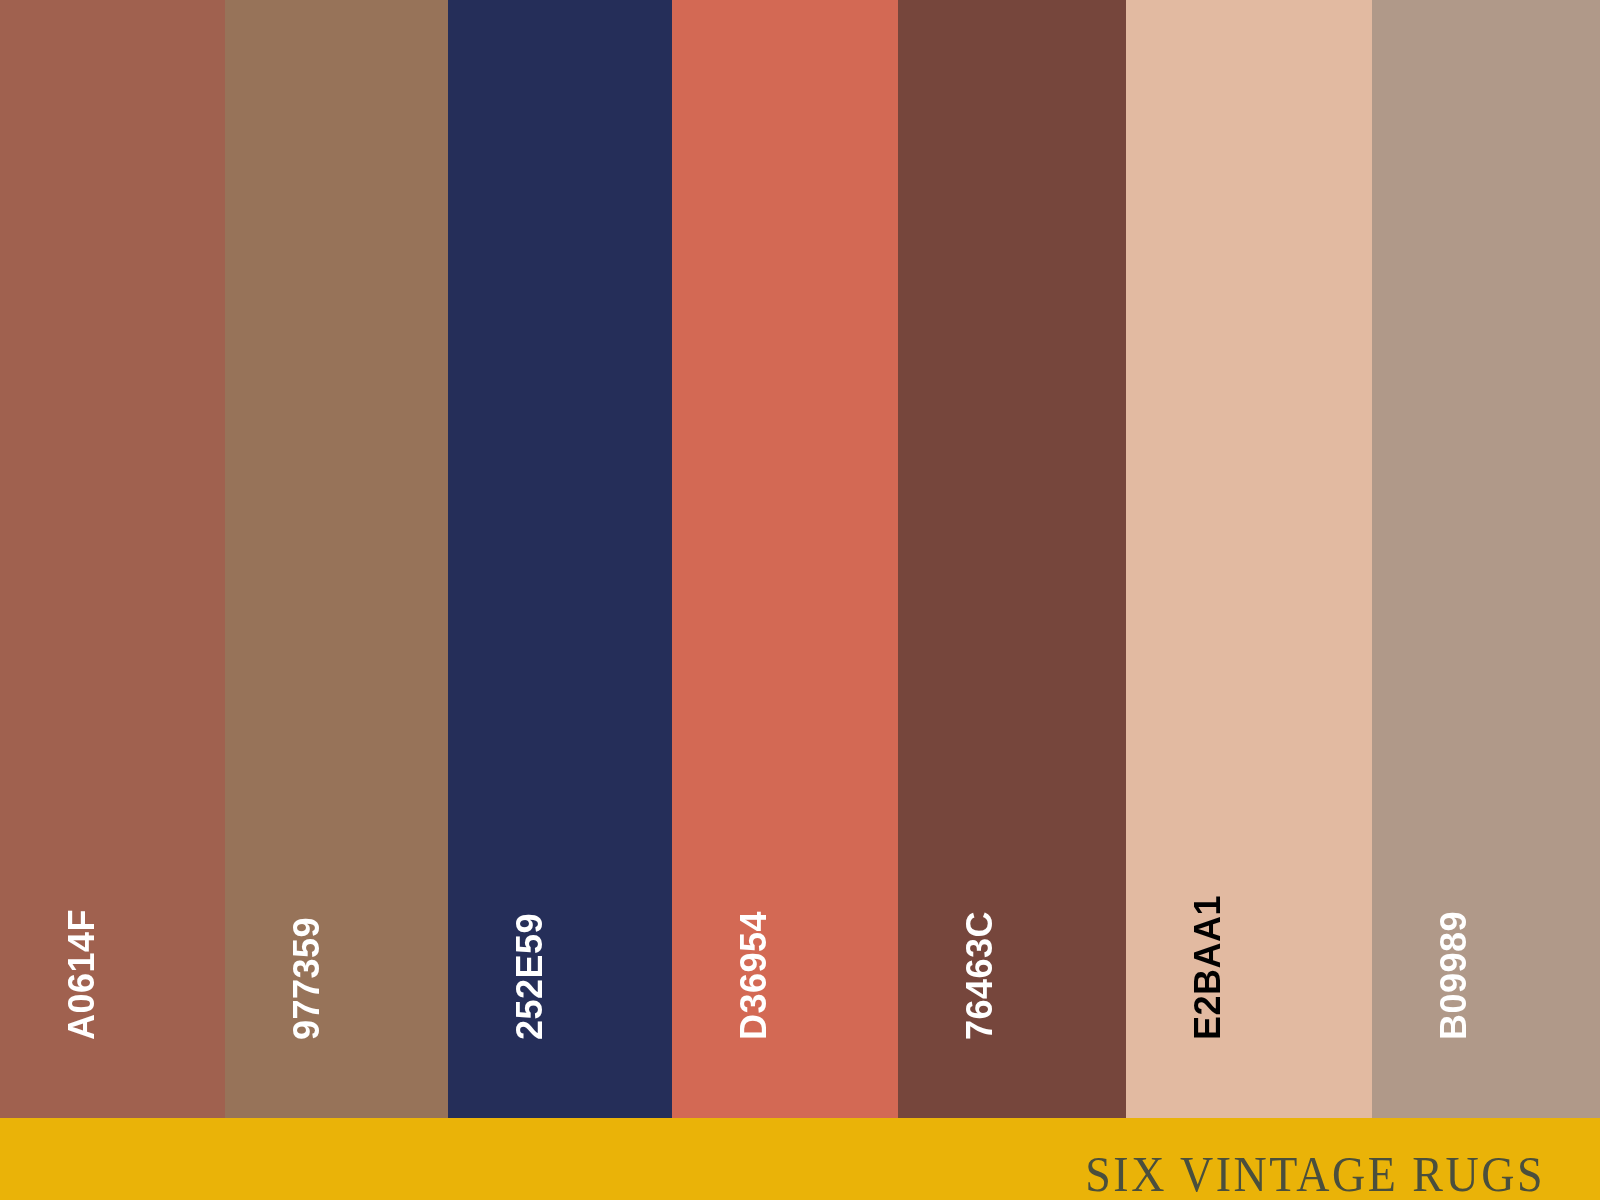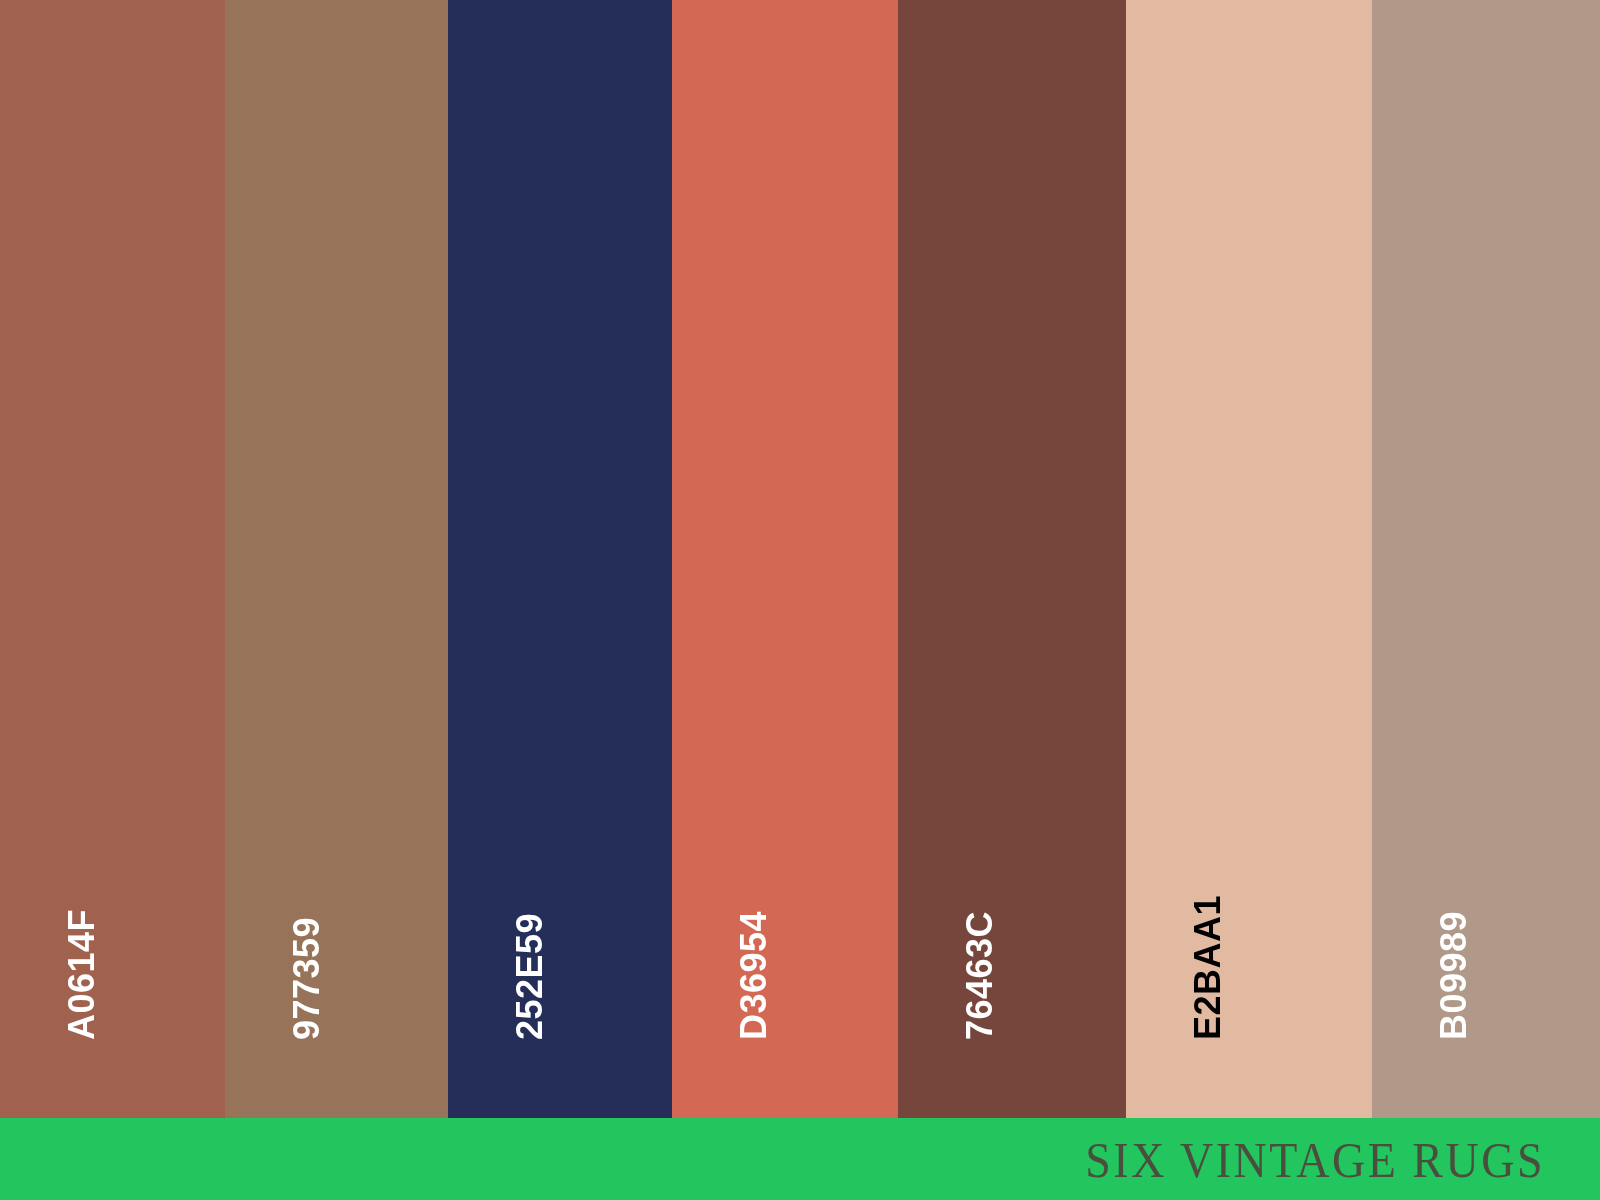--- a/index.html
+++ b/index.html
@@ -49,23 +49,23 @@
     font-size: 36px;
     letter-spacing: 0.5px;
     line-height: 1;
   }
 
   
   #footer {
     position: relative;
     width: 1600px;
     height: 82px;
-    background: #22c55e;
+    background: #eab308;
     display: flex;
-    align-items: center;
+    align-items: flex-end;
     justify-content: flex-end;
   }
 
   #brand-wordmark {
     font-family: "Liberation Serif", serif;
     font-size: 46px;
     font-weight: 400;
     letter-spacing: 2.5px;
     color: #4a4f3d;
     padding-right: 55px;

